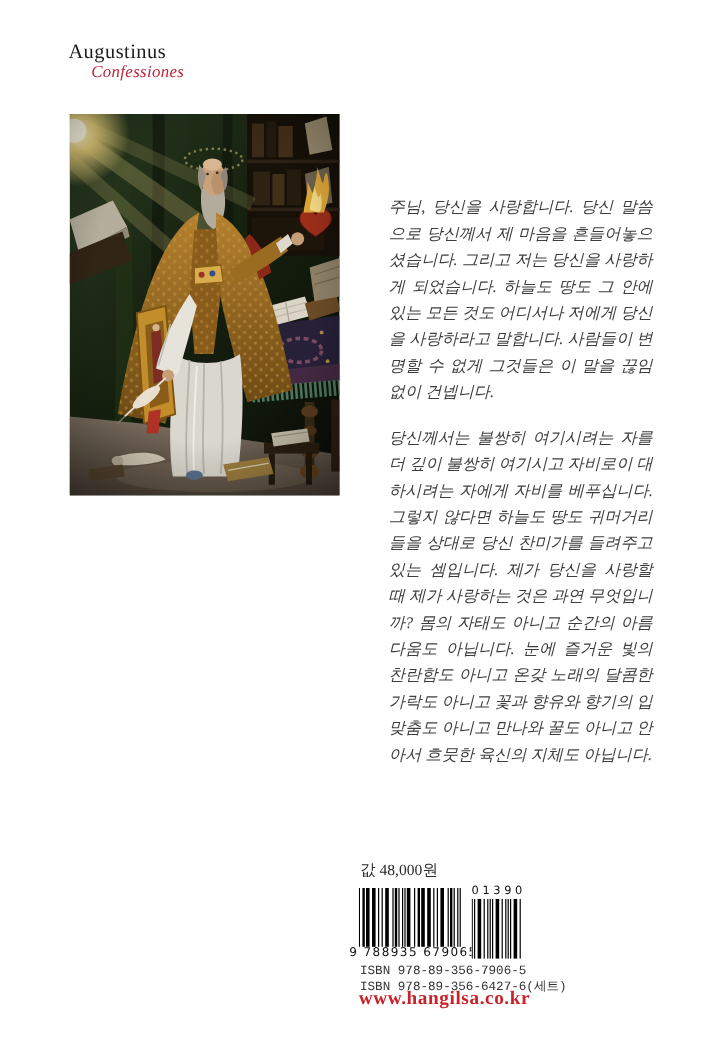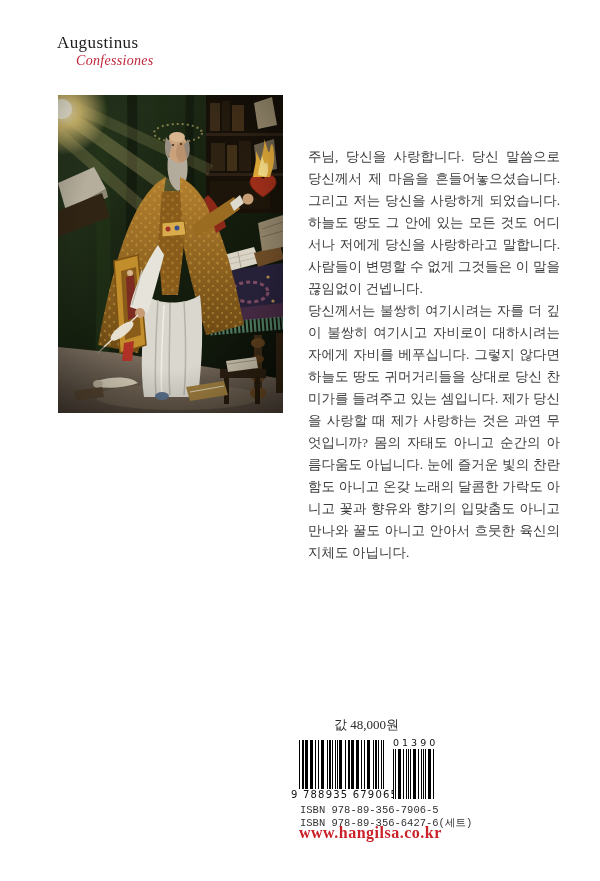--- a/index.html
+++ b/index.html
@@ -8,23 +8,23 @@
   .abs{position:absolute;}
 
   .author{left:57px;top:33px;font-size:17px;letter-spacing:.4px;color:#1c1c1c;}
   .series{left:57px;top:53px;font-size:14px;font-style:italic;color:#c02339;letter-spacing:.3px;margin-left:19px;}
 
   .painting{left:58px;top:95px;width:225px;height:318px;}
   .painting svg{display:block;width:100%;height:100%;}
 
   .blurb{left:308px;top:146px;width:252px;color:#3d3d3d;font-size:13.5px;line-height:22px;
          text-align:justify;word-break:break-all;}
-  .blurb p{margin:0;}
-
-  .price{left:300px;top:716px;font-size:13px;color:#2a2a2a;margin-left:34px;}
+  .blurb p{margin:16px;font-style:italic;}
+
+  .price{left:300px;top:716px;font-size:13px;color:#2a2a2a;}
 
   .barcode-block{left:297px;top:737px;width:150px;height:66px;}
   .bars{position:absolute;display:flex;align-items:stretch;overflow:hidden;background:#fff;}
   .bars i{display:block;background:#000;height:100%;flex:0 0 auto;}
   .bars-main{left:2px;top:3px;width:86px;height:50px;}
   .bars-addon{left:96px;top:12px;width:42px;height:50px;}
   .main-number{left:-6px;top:52px;width:104px;font-family:"DejaVu Sans","Liberation Sans",sans-serif;
                font-size:10px;letter-spacing:1.2px;color:#111;background:#fff;white-space:nowrap;}
   .addon-number{left:96px;top:0px;width:42px;text-align:center;font-family:"DejaVu Sans","Liberation Sans",sans-serif;
                font-size:9.5px;letter-spacing:3px;color:#111;white-space:nowrap;}

